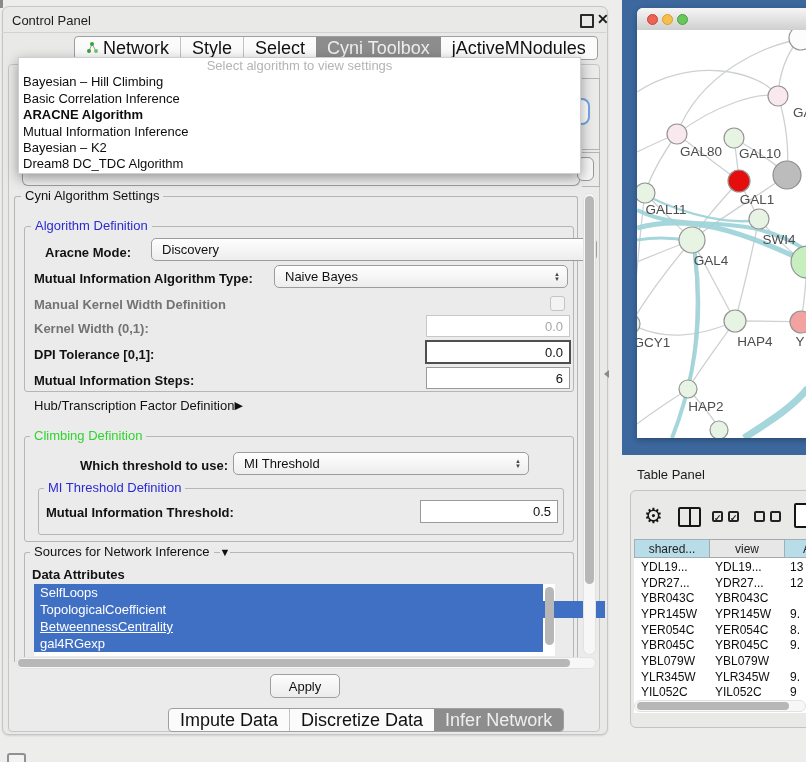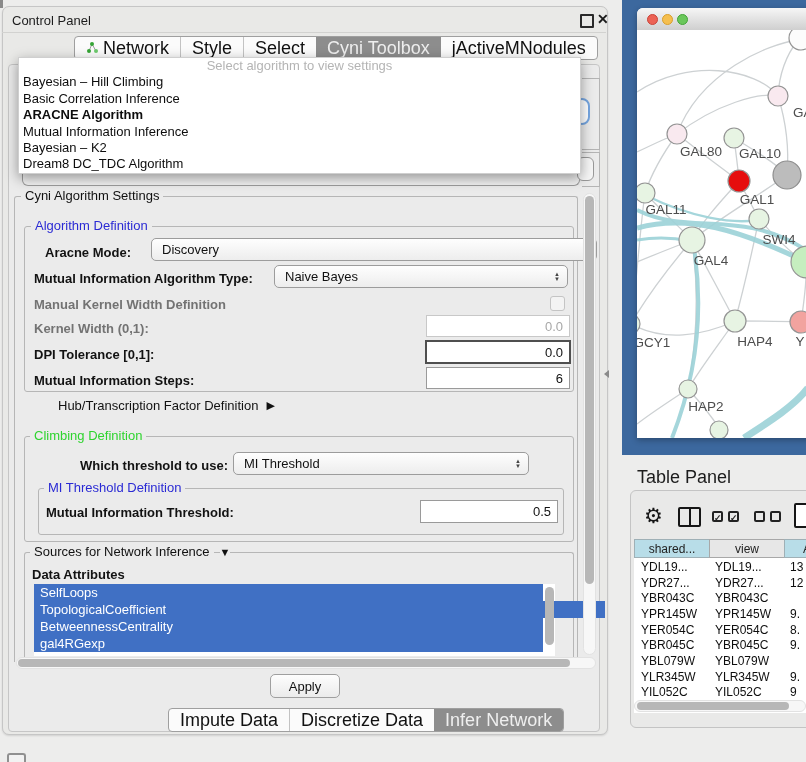--- a/index.html
+++ b/index.html
@@ -43,21 +43,21 @@
   .sb-track{background:#f7f7f7;border:1px solid #e2e2e2;border-radius:7px;}
   .sb-thumb{background:#b7b7b7;border-radius:5px;position:absolute;}
   
   .btn{background:linear-gradient(#fdfdfd,#ebebeb);border:1px solid #9f9f9f;border-radius:5px;font-size:13px;color:#111;display:flex;align-items:center;justify-content:center;}
   
   .desktop{left:622px;top:0;width:184px;height:455px;background:#3c689e;}
   .netwin{left:637px;top:8px;width:175px;height:430px;background:#fff;border-radius:6px 0 0 0;box-shadow:0 2px 6px rgba(0,0,0,.3);overflow:hidden;}
   .netwin-titlebar{left:0;top:0;width:100%;height:22px;background:linear-gradient(#f6f6f6,#cfcfcf);border-bottom:1px solid #9a9a9a;}
   .tl{position:absolute;top:6px;width:11px;height:11px;border-radius:50%;box-sizing:border-box;}
   
-  .tp-label{left:637px;top:467px;font-size:18px;color:#1c1c1c;}
+  .tp-label{left:637px;top:467px;font-size:13px;color:#1c1c1c;}
   .tp{left:630px;top:490px;width:200px;height:236px;background:#e9e9e8;border:1px solid #c4c4c4;border-radius:6px;}
   .thead-cell{position:absolute;height:19px;border:1px solid #9fb0b6;font-size:12px;color:#222;display:flex;align-items:center;justify-content:center;box-sizing:border-box;}
   .trow{position:absolute;display:flex;height:15.7px;align-items:center;font-size:12px;color:#0e0e0e;width:200px;}
   .trow .c1{width:75px;padding-left:7px;box-sizing:border-box;}
   .trow .c2{width:75px;padding-left:6px;box-sizing:border-box;}
   .trow .c3{padding-left:6px;}
   .icon-dark{color:#161616;}
   .colicon{width:19px;height:16px;border:2px solid #161616;border-radius:2px;display:flex;}
   .colicon div{width:50%;height:100%;}
   .colicon div:first-child{border-right:2px solid #161616;}
@@ -141,21 +141,21 @@
 
   <span class="abs lbl bold lbl-dis" style="left:34px;top:321px;">Kernel Width (0,1):</span>
   <div class="abs field dis" style="left:426px;top:315px;width:144px;height:22px;">0.0</div>
 
   <span class="abs lbl bold" style="left:34px;top:347px;">DPI Tolerance [0,1]:</span>
   <div class="abs field focus" style="left:425px;top:340px;width:146px;height:24px;">0.0</div>
 
   <span class="abs lbl bold" style="left:34px;top:373px;">Mutual Information Steps:</span>
   <div class="abs field" style="left:426px;top:367px;width:144px;height:22px;">6</div>
 
-  <div class="abs" style="left:34px;top:398px;display:flex;align-items:center;gap:8px;margin-left:24px;">
+  <div class="abs" style="left:34px;top:398px;display:flex;align-items:center;">
     <span class="lbl">Hub/Transcription Factor Definition</span>
     <span class="tri">▶</span>
   </div>
 
   <div class="abs gbox" style="left:24px;top:436px;width:548px;height:104px;"></div>
   <span class="abs legend" style="left:30px;top:429px;color:#2fd42f;">Climbing Definition</span>
 
   <span class="abs lbl bold" style="left:80px;top:458px;">Which threshold to use:</span>
   <div class="abs combo" style="left:233px;top:452px;width:296px;height:23px;">
     <span>MI Threshold</span>
@@ -173,21 +173,21 @@
   <div class="abs gbox" style="left:24px;top:552px;width:548px;height:109px;border-bottom:none;"></div>
   <div class="abs" style="left:30px;top:545px;display:flex;align-items:center;gap:6px;">
     <span class="legend" style="color:#111;">Sources for Network Inference</span>
     <span class="tri" style="background:#ebebeb;">▼</span>
   </div>
   <span class="abs lbl bold" style="left:32px;top:567px;">Data Attributes</span>
 
   <div class="abs attr-list" style="left:34px;top:584px;width:521px;height:72px;">
     <div class="attr-item" style="width:509px;box-sizing:border-box;">SelfLoops</div>
     <div class="attr-item" style="width:571px;box-sizing:border-box;">TopologicalCoefficient</div>
-    <div class="attr-item" style="width:509px;box-sizing:border-box;">BetweennessCentrality</div>
+    <div class="attr-item" style="width:509px;box-sizing:border-box;text-decoration:underline;">BetweennessCentrality</div>
     <div class="attr-item" style="width:509px;box-sizing:border-box;">gal4RGexp</div>
   </div>
   <div class="abs sb-thumb" style="left:545px;top:587px;width:9px;height:58px;"></div>
 
   <div class="abs sb-track" style="left:583px;top:193px;width:13px;height:462px;box-sizing:border-box;"></div>
   <div class="abs sb-thumb" style="left:585px;top:196px;width:9px;height:388px;"></div>
   <div class="abs sb-track" style="left:16px;top:657px;width:580px;height:12px;box-sizing:border-box;"></div>
   <div class="abs sb-thumb" style="left:18px;top:659px;width:552px;height:8px;"></div>
 
   <div class="abs btn" style="left:270px;top:674px;width:68px;height:22px;">Apply</div>

